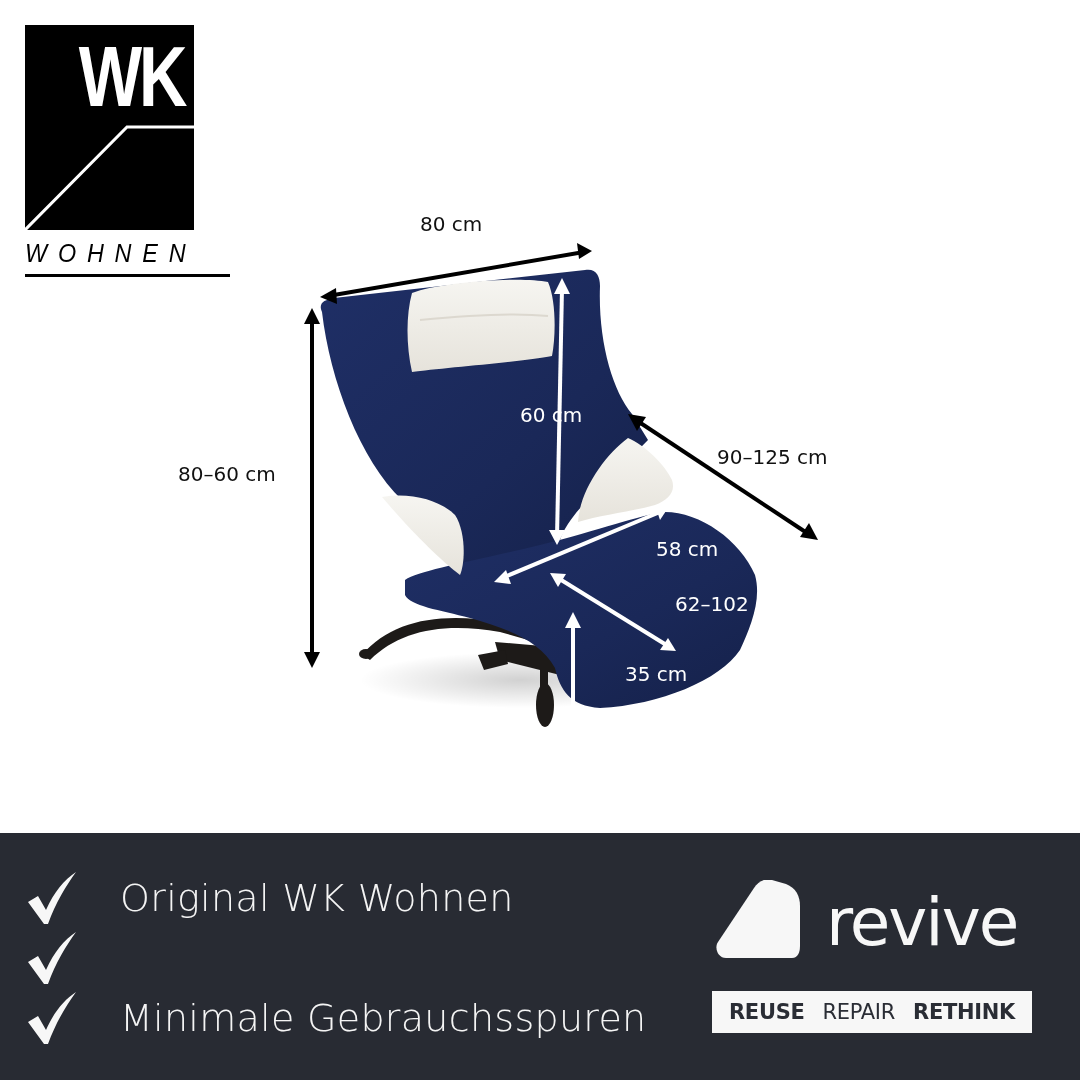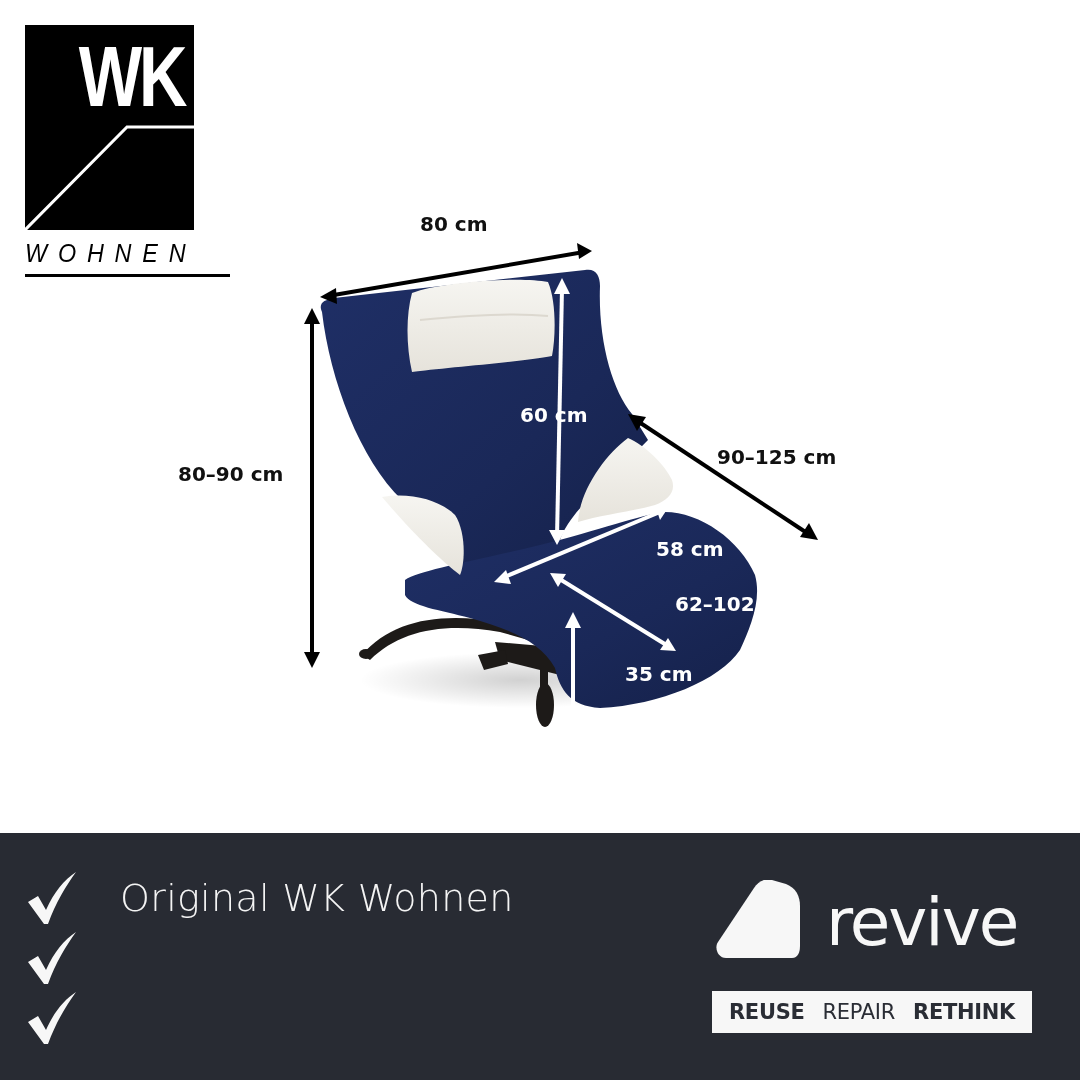--- a/index.html
+++ b/index.html
@@ -6,21 +6,21 @@
   body { width:1080px; height:1080px; position:relative; overflow:hidden; background:#ffffff; font-family:"Liberation Sans", sans-serif; }
   .abs { position:absolute; }
 
   
   .wk-box { left:25px; top:25px; width:169px; height:205px; background:#000; overflow:hidden; }
   .wk-letters { position:absolute; right:10px; top:8px; color:#fff; font-family:"Liberation Sans", sans-serif; font-weight:700; font-size:86px; letter-spacing:-4px; line-height:1; transform:scaleX(0.78); transform-origin:right top; }
   .wk-wordmark { left:25px; top:238px; width:205px; font-size:26px; color:#000; letter-spacing:12px; font-style:italic; font-family:"Liberation Sans", sans-serif; font-weight:400; transform:scaleX(0.9); transform-origin:left top; }
   .wk-underline { left:25px; top:274px; width:205px; height:3px; background:#000; }
 
   
-  .dim-label { font-family:"DejaVu Sans", sans-serif; font-weight:700; font-size:20px; color:#111; white-space:nowrap; }
+  .dim-label { font-family:"DejaVu Sans", sans-serif; font-weight:400; font-size:20px; color:#111; white-space:nowrap; }
   .dim-label.light { color:#fff;margin-left:48px; }
 
   
   .footer { left:0; top:833px; width:1080px; height:247px; background:#282b33; }
   .feature { left:26px; display:flex; align-items:center; }
   .check { width:52px; height:52px; }
   .feature-text { margin-left:42px; color:#f4f4f4; font-family:"DejaVu Sans", sans-serif; font-weight:300; font-size:38px; letter-spacing:0.3px; white-space:nowrap; }
   .revive-word { left:826px; top:890px; color:#f7f7f7; font-family:"DejaVu Sans", sans-serif; font-weight:400; font-size:66px; letter-spacing:-2px; line-height:1; }
   .tagline-box { left:712px; top:991px; width:320px; height:42px; background:#f7f7f7; display:flex; align-items:center; justify-content:center; }
   .tagline-box span { font-family:"DejaVu Sans", sans-serif; font-size:21px; color:#2a2d35; letter-spacing:-0.3px; }
@@ -104,21 +104,21 @@
     <line x1="558" y1="578" x2="668" y2="646"></line>
     <polygon points="550,573 566,574 558,587" stroke="none"></polygon>
     <polygon points="676,651 660,650 668,638" stroke="none"></polygon>
 
     <line x1="573" y1="622" x2="573" y2="740"></line>
     <polygon points="573,612 565,628 581,628" stroke="none"></polygon>
   </g>
 </svg>
 
 <div class="abs dim-label" style="left:420px;top:212px">80 cm</div>
-<div class="abs dim-label" style="left:178px;top:462px">80–90 cm</div>
+<div class="abs dim-label" style="left:178px;top:462px">80–60 cm</div>
 <div class="abs dim-label light" style="left:472px;top:403px">60 cm</div>
 <div class="abs dim-label" style="left:717px;top:445px">90–125 cm</div>
 <div class="abs dim-label light" style="left:608px;top:537px">58 cm</div>
 <div class="abs dim-label light" style="left:627px;top:592px">62–102 cm</div>
 <div class="abs dim-label light" style="left:577px;top:662px">35 cm</div>
 
 <div class="abs footer"></div>
 
 <div class="abs feature" style="top:872px">
   <svg class="check" viewBox="0 0 52 52">
@@ -128,20 +128,21 @@
 </div>
 <div class="abs feature" style="top:932px">
   <svg class="check" viewBox="0 0 52 52">
       <path d="M2,30 L12,24 L20,38 C28,20 38,8 50,0 C40,14 30,30 22,52 L18,52 Z" fill="#f7f7f7"></path>
     </svg>
 </div>
 <div class="abs feature" style="top:992px">
   <svg class="check" viewBox="0 0 52 52">
       <path d="M2,30 L12,24 L20,38 C28,20 38,8 50,0 C40,14 30,30 22,52 L18,52 Z" fill="#f7f7f7"></path>
     </svg>
+  <span class="feature-text">Minimale Gebrauchsspuren</span>
 </div>
 
 <svg class="abs" style="left:714px;top:880px" width="90" height="82" viewBox="0 0 90 82">
   <path d="M4,62 C0,68 4,78 12,78 L78,78 C84,78 86,72 86,66 L86,26 C86,16 82,8 72,4 L58,0 C50,-2 44,2 40,8 Z" fill="#f7f7f7"></path>
 </svg>
 <div class="abs revive-word">revive</div>
 <div class="abs tagline-box">
   <span class="tag-bold">REUSE</span>
   <span class="tag-light">REPAIR</span>
   <span class="tag-bold">RETHINK</span>

